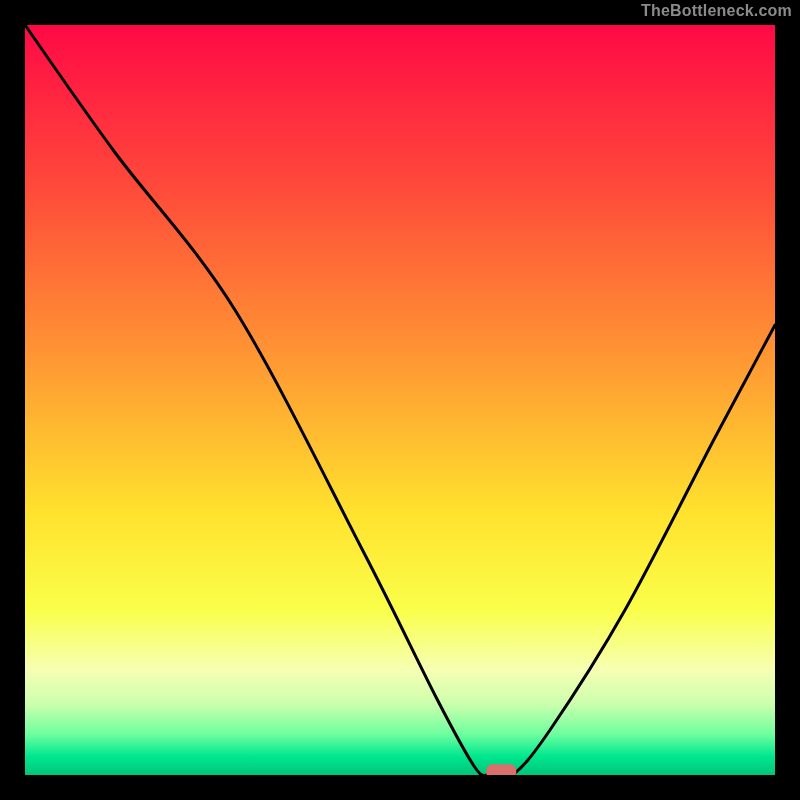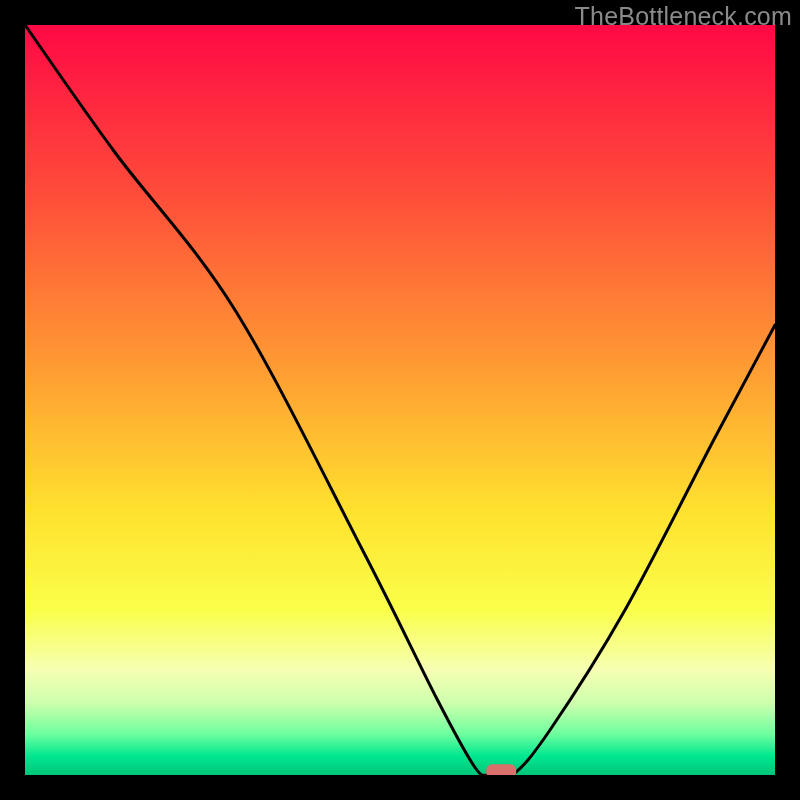--- a/index.html
+++ b/index.html
@@ -24,22 +24,22 @@
     left: 25px;
     top: 25px;
     width: 750px;
     height: 750px;
   }
   .watermark {
     position: absolute;
     top: 2px;
     right: 8px;
     color: #8a8a8a;
-    font-size: 25px;
-    font-weight: 400;
+    font-size: 16px;
+    font-weight: 700;
     letter-spacing: 0.2px;
   }
   svg.chart-svg {
     display: block;
   }
 </style>
 </head>
 <body>
 
 <div class="frame">

